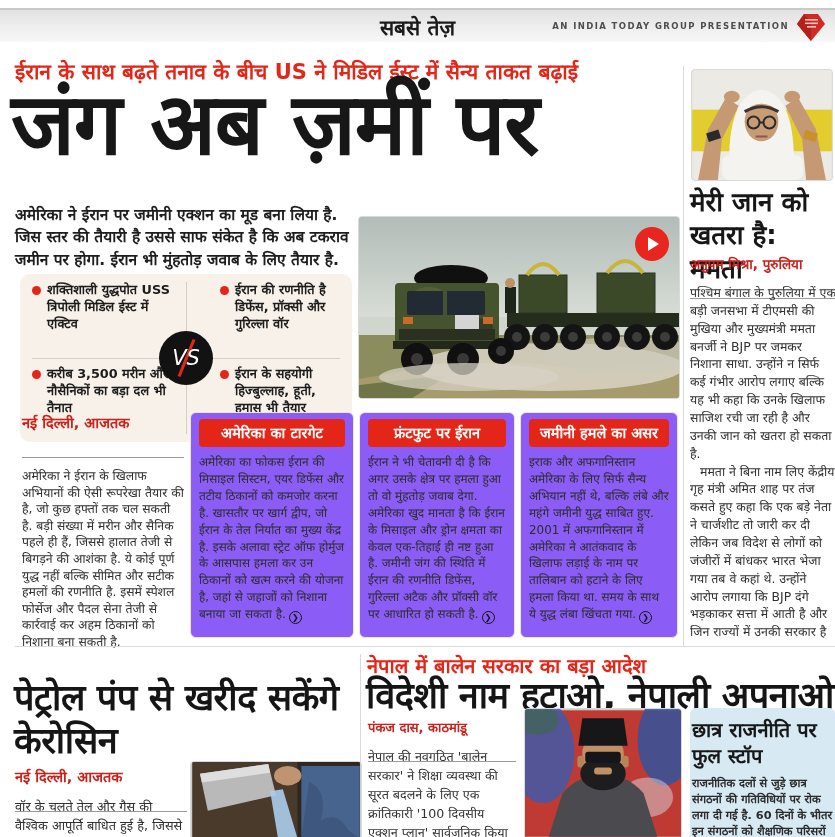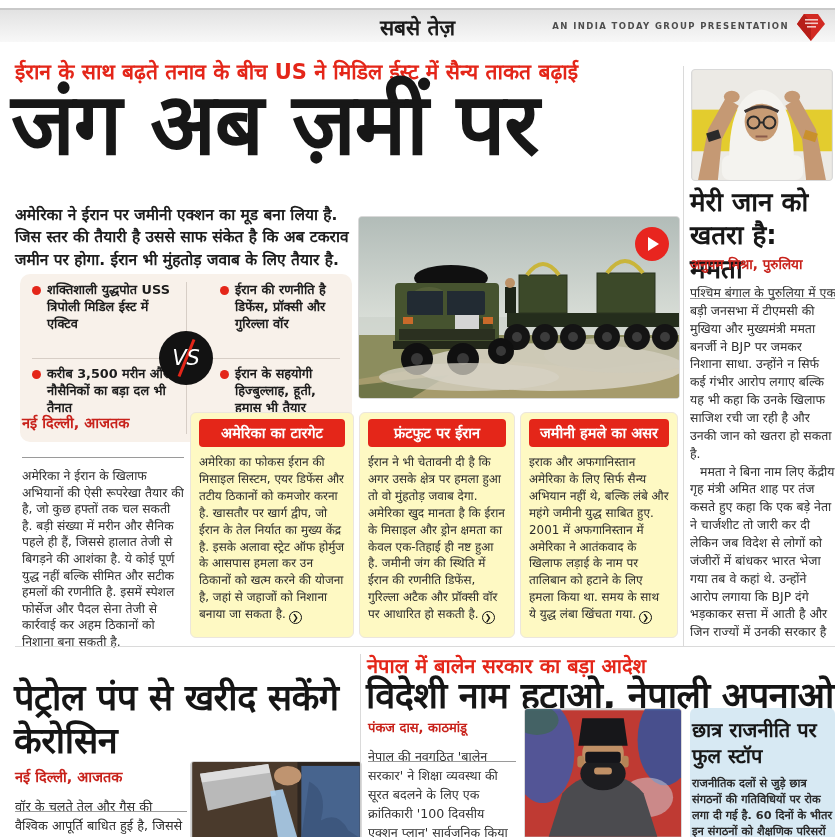--- a/index.html
+++ b/index.html
@@ -37,21 +37,21 @@
   .vs-circle { position:absolute; left:50%; top:50%; transform:translate(-50%,-50%); width:54px; height:54px;
     border-radius:50%; background:#121212; display:flex; align-items:center; justify-content:center; }
   .vs-slash { position:absolute; width:3px; height:40px; background:#e42619; transform:rotate(22deg); }
   .vs-label { position:relative; color:#ffffff; font-weight:400; font-style:italic; font-size:21px; }
 
   .byline { font-weight:700; color:#c8221b; font-size:14.5px; border-bottom:1px solid #9a9a9a;
     padding-bottom:25px; }
   .bodytext { color:#303030; font-size:12.3px; line-height:1.4; }
 
   
-  .subbox { position:absolute; top:404px; height:226px; background:#fef9c3; border:1px solid #ece6dd;
+  .subbox { position:absolute; top:404px; height:226px; background:#8b5cf6; border:1px solid #ece6dd;
     border-radius:6px; padding:6px 8px; overflow:hidden; }
   .subbox-title { background:#e42619; color:#ffffff; font-weight:700; font-size:14.5px; text-align:center;
     border-radius:4px; padding:3px 0 5px; margin-bottom:7px; }
   .subbox-body { font-size:11.9px; color:#2d2d2d; line-height:1.42; }
   .arrow-ic { display:inline-flex; align-items:center; justify-content:center; width:13px; height:13px;
     border:1.6px solid #141414; border-radius:50%; font-size:8px; font-weight:800; color:#141414;
     vertical-align:-2px; margin-left:3px; }
 
   .vdiv { position:absolute; width:1px; background:#dadada; }
   .hdiv { position:absolute; height:1px; background:#dadada; }

